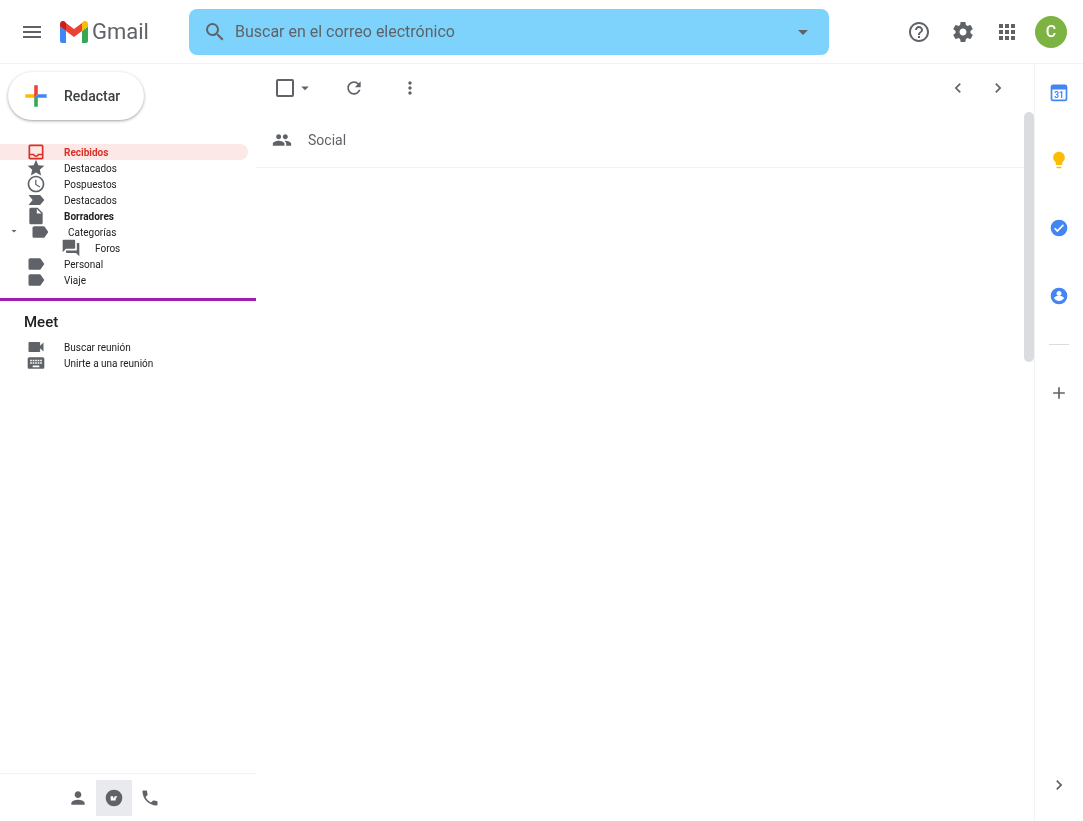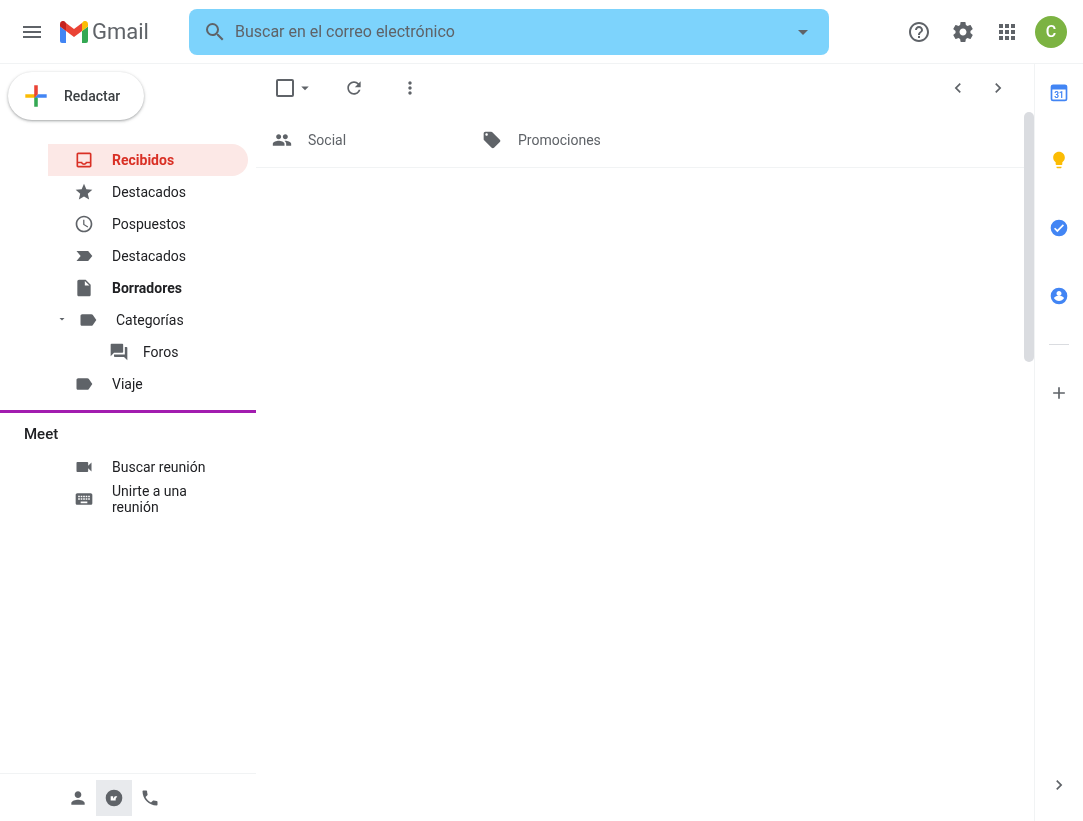--- a/index.html
+++ b/index.html
@@ -20,21 +20,21 @@
     .avatar { width: 32px; height: 32px; border-radius: 50%; background: #7cb342; color: #fff; display: flex; align-items: center; justify-content: center; font-size: 16px; font-weight: 500; margin-left: 6px; margin-right: 8px; cursor: pointer; }
     
     
     .main { display: flex; height: calc(100% - 64px); }
     
     
     .sidebar { width: 256px; display: flex; flex-direction: column; padding-top: 8px; }
     .compose-btn { height: 48px; border-radius: 24px; background: #fff; box-shadow: 0 1px 2px rgba(60,64,67,0.3), 0 1px 3px 1px rgba(60,64,67,0.15); display: flex; align-items: center; padding: 0 24px 0 12px; margin: 0 0 24px 8px; width: fit-content; cursor: pointer; }
     .compose-text { font-size: 14px; font-weight: 500; color: #3c4043; margin-left: 12px; }
     .nav-list { overflow-y: auto; }
-    .nav-item { height: 32px; display: flex; align-items: center; padding: 0 12px 0 26px; cursor: pointer; border-radius: 0 16px 16px 0; margin-right: 8px; font-size: 14px; color: #202124; margin-left: 48px; }
+    .nav-item { height: 16px; display: flex; align-items: center; padding: 0 12px 0 26px; cursor: pointer; border-radius: 0 16px 16px 0; margin-right: 8px; font-size: 10px; color: #202124; }
     .nav-item.active { background: #fce8e6; color: #d93025; font-weight: 700; }
     .nav-item.bold { font-weight: 700; }
     .nav-item .nav-icon { width: 20px; height: 20px; margin-right: 18px; display: flex; align-items: center; justify-content: center; }
     .nav-item.active .nav-icon svg { fill: #d93025; }
     .nav-item.categories { padding-left: 8px; }
     .nav-item.categories .caret { margin-right: 10px; }
     .nav-item.indent { padding-left: 61px; }
     .nav-item.indent .nav-icon { margin-right: 14px; }
     .meet-header { font-size: 15px; font-weight: 500; color: #202124; padding: 12px 0 8px 24px; border-top: 3px solid #a21caf; margin-top: 10px; }
     .sidebar-footer { margin-top: auto; height: 48px; border-top: 1px solid #f1f3f4; display: flex; align-items: center; padding-left: 60px; gap: 0; }
@@ -192,20 +192,28 @@
             </svg>
           </span>
         <span>Foros</span>
       </div>
       <div class="nav-item">
         <span class="nav-icon">
             <svg width="20" height="20" viewBox="0 0 24 24">
               <path d="M17.63 5.84C17.27 5.33 16.67 5 16 5L5 5.01C3.9 5.01 3 5.9 3 7v10c0 1.1.9 1.99 2 1.99L16 19c.67 0 1.27-.33 1.63-.84L22 12l-4.37-6.16z"></path>
             </svg>
           </span>
+        <span>Personal</span>
+      </div>
+      <div class="nav-item">
+        <span class="nav-icon">
+            <svg width="20" height="20" viewBox="0 0 24 24">
+              <path d="M17.63 5.84C17.27 5.33 16.67 5 16 5L5 5.01C3.9 5.01 3 5.9 3 7v10c0 1.1.9 1.99 2 1.99L16 19c.67 0 1.27-.33 1.63-.84L22 12l-4.37-6.16z"></path>
+            </svg>
+          </span>
         <span>Viaje</span>
       </div>
     </div>
     <div class="meet-header">Meet</div>
     <div class="nav-item">
       <span class="nav-icon">
           <svg width="20" height="20" viewBox="0 0 24 24">
             <path d="M17 10.5V7c0-.55-.45-1-1-1H4c-.55 0-1 .45-1 1v10c0 .55.45 1 1 1h12c.55 0 1-.45 1-1v-3.5l4 4v-11l-4 4z"></path>
           </svg>
         </span>
@@ -275,28 +283,20 @@
     </div>
     <div class="tabs">
       <div class="tab">
         <span class="tab-icon">
             <svg width="20" height="20" viewBox="0 0 24 24">
               <path d="M16 11c1.66 0 2.99-1.34 2.99-3S17.66 5 16 5c-1.66 0-3 1.34-3 3s1.34 3 3 3zm-8 0c1.66 0 2.99-1.34 2.99-3S9.66 5 8 5C6.34 5 5 6.34 5 8s1.34 3 3 3zm0 2c-2.33 0-7 1.17-7 3.5V19h14v-2.5c0-2.33-4.67-3.5-7-3.5zm8 0c-.29 0-.62.02-.97.05 1.16.84 1.97 1.97 1.97 3.45V19h6v-2.5c0-2.33-4.67-3.5-7-3.5z"></path>
             </svg>
           </span>
         <span>Social</span>
       </div>
-      <div class="tab">
-        <span class="tab-icon">
-            <svg width="20" height="20" viewBox="0 0 24 24">
-              <path d="M21.41 11.58l-9-9C12.05 2.22 11.55 2 11 2H4c-1.1 0-2 .9-2 2v7c0 .55.22 1.05.59 1.42l9 9c.36.36.86.58 1.41.58.55 0 1.05-.22 1.41-.59l7-7c.37-.36.59-.86.59-1.41 0-.55-.23-1.06-.59-1.42zM5.5 7C4.67 7 4 6.33 4 5.5S4.67 4 5.5 4 7 4.67 7 5.5 6.33 7 5.5 7z"></path>
-            </svg>
-          </span>
-        <span>Promociones</span>
-      </div>
     </div>
     <div class="content-scroll"></div>
   </div>
 
   <div class="right-panel">
     <div class="panel-icon">
       <svg width="20" height="20" viewBox="0 0 24 24">
           <rect x="3" y="4" width="18" height="18" rx="2" fill="#fff" stroke="#4285f4" stroke-width="2"></rect>
           <rect x="3" y="4" width="18" height="5" fill="#4285f4"></rect>
           <text x="12" y="19" text-anchor="middle" font-size="10" fill="#4285f4" font-weight="bold">31</text>

